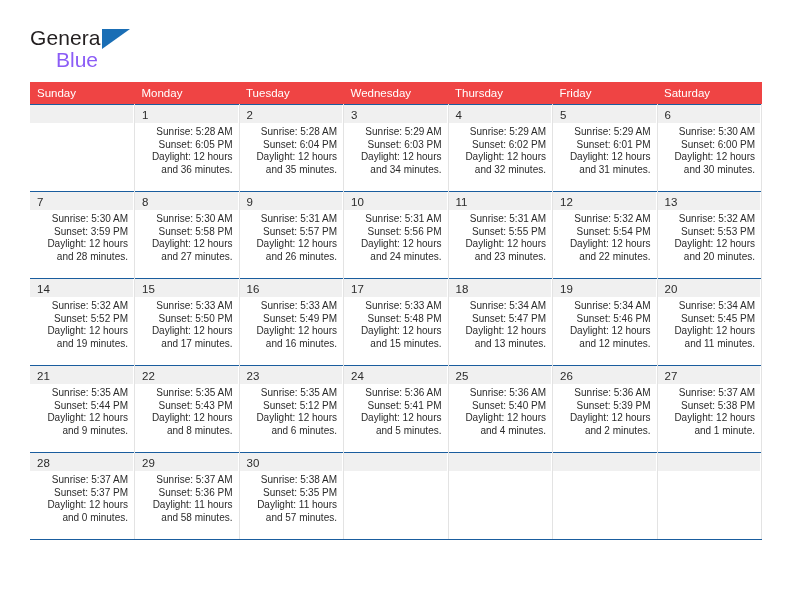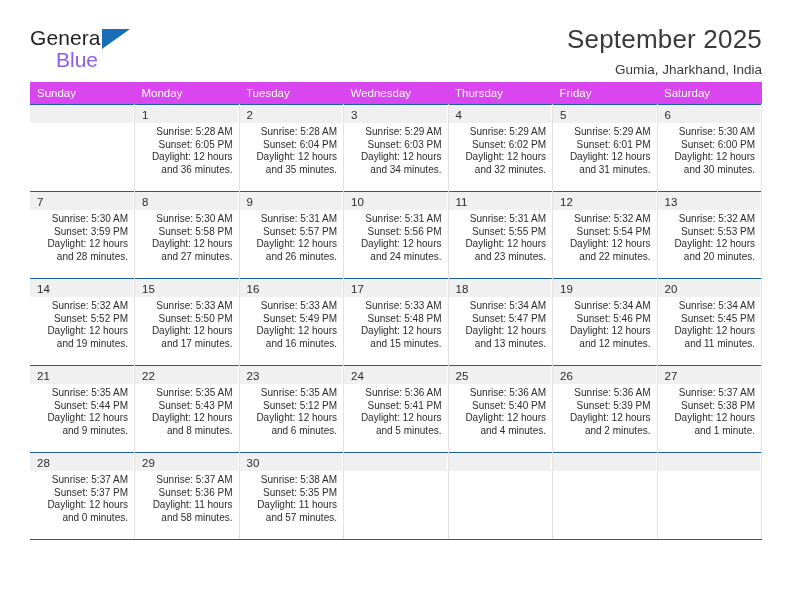--- a/index.html
+++ b/index.html
@@ -83,21 +83,21 @@
   }
 
   
   .cal {
     width: 732px;
     border-collapse: collapse;
     table-layout: fixed;
     margin-top: 10px;
   }
   .cal th {
-    background: #d946ef;
+    background: #ef4444;
     color: #ffffff;
     font-size: 11.5px;
     font-weight: normal;
     text-align: left;
     padding: 5px 0 5px 7px;
     height: 20px;
     box-sizing: border-box;
     border: none;
   }
   .cal td {
@@ -155,24 +155,20 @@
 <div class="page">
 
   <div class="header">
 
     <div class="logo">
       <span class="logo-general">General</span>
       <span class="logo-tri"></span>
       <span class="logo-blue">Blue</span>
     </div>
 
-    <div class="title-block">
-      <div class="cal-title">September 2025</div>
-      <div class="cal-subtitle">Gumia, Jharkhand, India</div>
-    </div>
 
   </div>
 
   <table class="cal">
     <thead>
       <tr id="head-row">
           <th>Sunday</th>
           <th>Monday</th>
           <th>Tuesday</th>
           <th>Wednesday</th>

